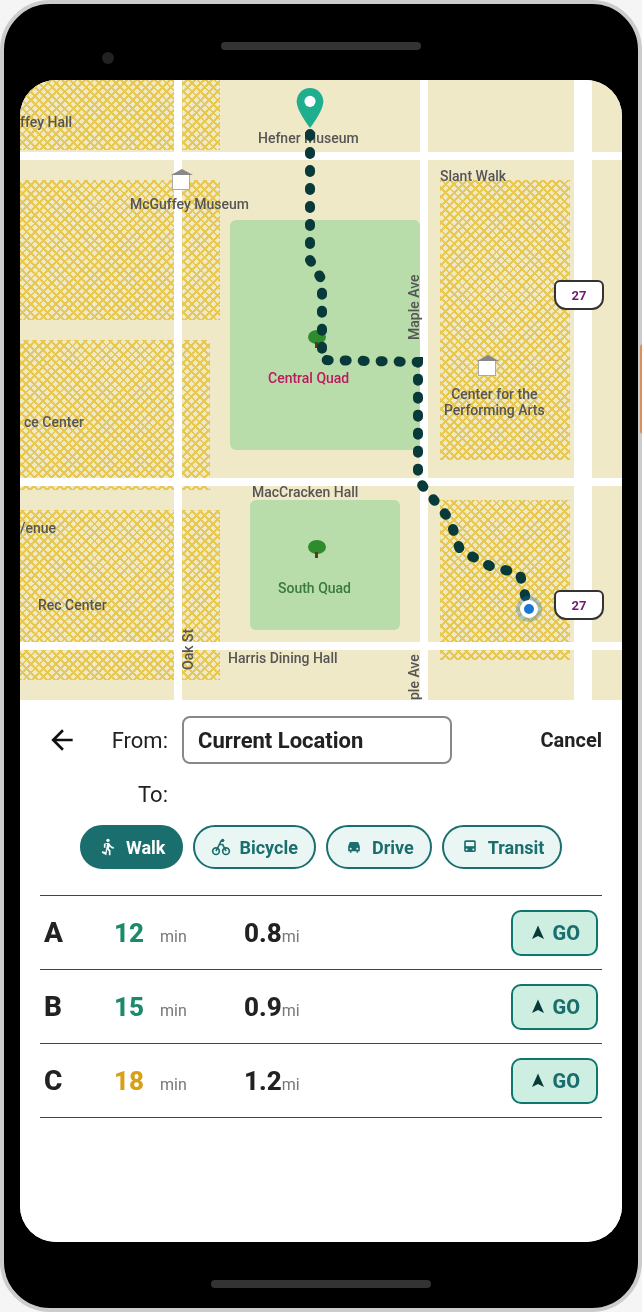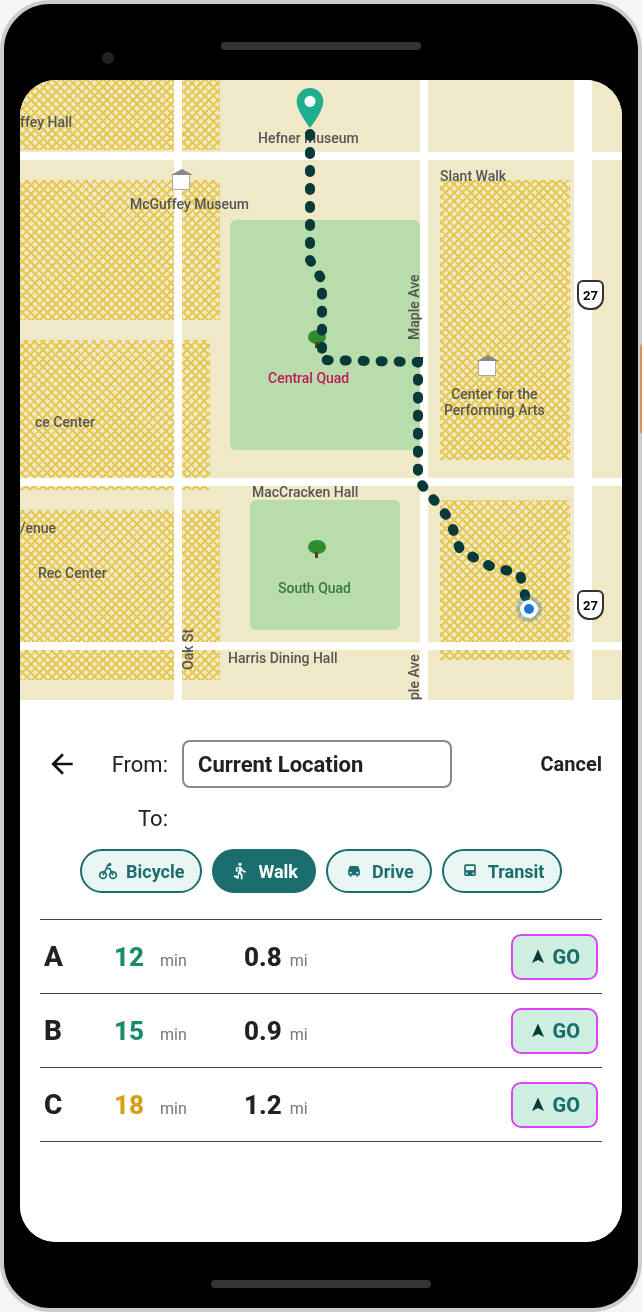--- a/index.html
+++ b/index.html
@@ -166,43 +166,43 @@
     height: 18px;
     border-radius: 50%;
     background: #1976d2;
     border: 4px solid #fff;
     box-shadow: 0 0 0 4px rgba(25,118,210,0.3);
     left: 500px;
     top: 520px;
   }
   .hwy-shield {
     position: absolute;
-    width: 27px;
+    width: 50px;
     height: 30px;
     background: #fff;
     border: 2px solid #333;
     border-radius: 6px 6px 12px 12px;
     font-size: 13px;
     font-weight: 700;
-    color: #000000;
+    color: #701a75;
     display: flex;
     align-items: center;
     justify-content: center;
   }
   .map-hatch {
     position: absolute;
     background: repeating-linear-gradient(45deg, #e6c852, #e6c852 2px, transparent 2px, transparent 6px),
                 repeating-linear-gradient(-45deg, #e6c852, #e6c852 2px, transparent 2px, transparent 6px);
   }
 
   
   .panel {
     flex: 1;
     background: #fff;
-    padding: 40px 20px 0;
+    padding: 16px 20px 0;
     overflow: hidden;
   }
   .row {
     display: flex;
     align-items: center;
     gap: 14px;
     margin-bottom: 18px;
   }
   .back-arrow {
     width: 44px;
@@ -319,29 +319,28 @@
   }
   .route-time .num { font-size: 26px; font-weight: 800; }
   .route-time .unit { font-size: 16px; color: #777; }
   .time-best .num { color: #1b8a6b; }
   .time-ok .num { color: #1b8a6b; }
   .time-slow .num { color: #d9a017; }
   .route-dist {
     width: 140px;
     display: flex;
     align-items: baseline;
-    gap: 8px;
   }
   .route-dist .num { font-size: 26px; font-weight: 800; color: #222; }
   .route-dist .unit { font-size: 16px; color: #777; }
   .go-btn {
     margin-left: auto;
     height: 46px;
     padding: 0 16px;
-    border: 2px solid #d946ef;
+    border: 2px solid #0f766e;
     background: #cdeee0;
     border-radius: 10px;
     display: flex;
     align-items: center;
     gap: 6px;
     font-size: 20px;
     font-weight: 800;
     color: #1b6e6e;
     cursor: pointer;
   }
@@ -381,22 +380,22 @@
 
       <span class="map-label" style="left:238px;top:50px">Hefner Museum</span>
       <span class="map-label" style="left:110px;top:116px">McGuffey Museum</span>
       <span class="map-label" style="left:420px;top:88px">Slant Walk</span>
       <span class="map-label" style="left:248px;top:290px;color:#be185d">Central Quad</span>
       <span class="map-label" style="left:258px;top:500px;color:#3a7a3a">South Quad</span>
       <span class="map-label" style="left:232px;top:404px">MacCracken Hall</span>
       <span class="map-label" style="left:208px;top:570px">Harris Dining Hall</span>
       <span class="map-label" style="left:424px;top:306px;white-space:pre;text-align:center">Center for the
 Performing Arts</span>
-      <span class="map-label" style="left:18px;top:485px">Rec Center</span>
-      <span class="map-label" style="left:15px;top:334px">ce Center</span>
+      <span class="map-label" style="left:18px;top:517px">Rec Center</span>
+      <span class="map-label" style="left:4px;top:334px">ce Center</span>
       <span class="map-label" style="left:0px;top:440px">/enue</span>
       <span class="map-label" style="left:0px;top:34px">ffey Hall</span>
       <span class="map-label vert" style="left:160px;top:590px">Oak St</span>
       <span class="map-label vert" style="left:386px;top:260px">Maple Ave</span>
       <span class="map-label vert" style="left:386px;top:620px">ple Ave</span>
 
       <div class="hwy-shield" style="right:18px;top:200px">
           <span>27</span>
         </div>
       <div class="hwy-shield" style="right:18px;top:510px">
@@ -430,35 +429,35 @@
         </div>
         <span class="cancel-link">Cancel</span>
       </div>
 
       <div class="row">
         <div class="spacer-left"></div>
         <span class="label-text">To:</span>
       </div>
 
       <div class="mode-row">
+        <div class="mode-chip active">
+          <svg viewBox="0 0 24 24">
+              <circle cx="12" cy="4" r="2" fill="currentColor"></circle>
+              <path d="M10 22l1-7 2 2v5h2v-6l-2-2 1-3c1 2 3 3 5 3v-2c-2 0-3-1-4-2l-1-2c-.4-.6-1-1-2-1-.3 0-.6 0-.9.2L7 8v5h2V9l2-1-2 10-4-1-.5 2L10 22z" fill="currentColor"></path>
+            </svg>
+          <span>Walk</span>
+        </div>
         <div class="mode-chip">
           <svg viewBox="0 0 24 24">
               <circle cx="6" cy="17" r="4" stroke="currentColor" stroke-width="2" fill="none"></circle>
               <circle cx="18" cy="17" r="4" stroke="currentColor" stroke-width="2" fill="none"></circle>
               <path d="M6 17l4-8h4l4 8M10 9l2-4h3" stroke="currentColor" stroke-width="2" fill="none"></path>
               <circle cx="14" cy="4" r="2" fill="currentColor"></circle>
             </svg>
           <span>Bicycle</span>
-        </div>
-        <div class="mode-chip active">
-          <svg viewBox="0 0 24 24">
-              <circle cx="12" cy="4" r="2" fill="currentColor"></circle>
-              <path d="M10 22l1-7 2 2v5h2v-6l-2-2 1-3c1 2 3 3 5 3v-2c-2 0-3-1-4-2l-1-2c-.4-.6-1-1-2-1-.3 0-.6 0-.9.2L7 8v5h2V9l2-1-2 10-4-1-.5 2L10 22z" fill="currentColor"></path>
-            </svg>
-          <span>Walk</span>
         </div>
         <div class="mode-chip">
           <svg viewBox="0 0 24 24">
               <path d="M5 11l2-5h10l2 5v6h-2v2h-2v-2H9v2H7v-2H5v-6z" fill="currentColor"></path>
               <circle cx="8" cy="14" r="1.2" fill="#eaf6f4"></circle>
               <circle cx="16" cy="14" r="1.2" fill="#eaf6f4"></circle>
             </svg>
           <span>Drive</span>
         </div>
         <div class="mode-chip">

